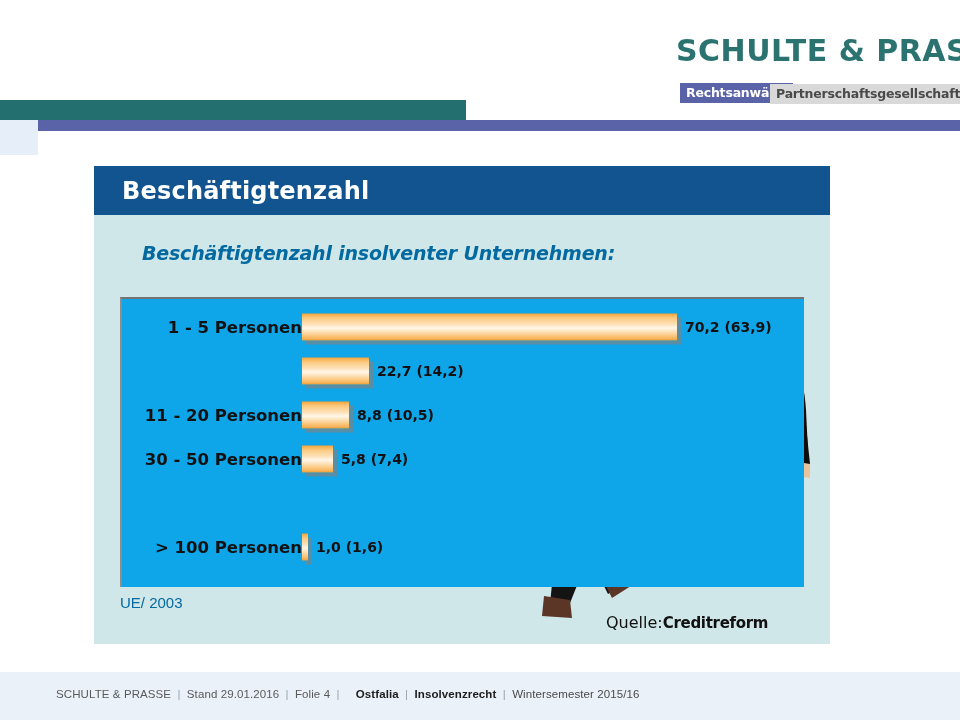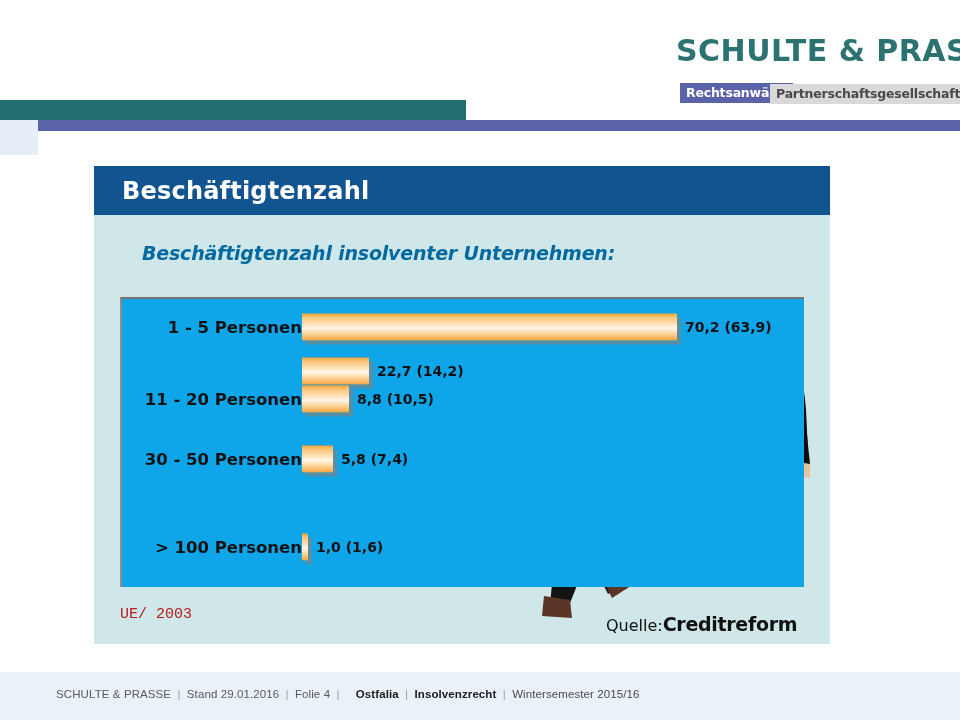--- a/index.html
+++ b/index.html
@@ -226,24 +226,24 @@
     font-weight: bold;
     font-size: 14px;
     color: #111111;
     white-space: nowrap;
   }
 
   
   #note-ue {
     position: absolute;
     left: 26px;
-    top: 440px;
-    font-family: Liberation Mono, monospace;
+    top: 428px;
+    font-family: Liberation Sans, sans-serif;
     font-size: 15px;
-    color: #b91c1c;
+    color: #0369a1;
     white-space: nowrap;
   }
   #note-prozent {
     position: absolute;
     left: 310px;
     top: 429px;
     font-family: "DejaVu Sans", sans-serif;
     font-size: 14.5px;
     color: #1c1c1c;
     line-height: 1.35;
@@ -254,21 +254,21 @@
     left: 512px;
     top: 447px;
     font-family: "DejaVu Sans", sans-serif;
     font-size: 16px;
     color: #111111;
     white-space: nowrap;
   }
   #note-quelle .src {
     font-family: "DejaVu Sans", sans-serif;
     font-weight: bold;
-    font-size: 19px;
+    font-size: 15px;
     letter-spacing: -0.3px;
   }
 
   
   .person { position: absolute; }
   #person-walking { left: 404px; top: 222px; width: 170px; height: 256px; }
   #person-standing { left: 600px; top: 140px; width: 150px; height: 290px; }
 </style>
 </head>
 <body>
@@ -361,21 +361,21 @@
       <span class="bar-value-label" style="left:563px">70,2 (63,9)</span>
     </div>
 
     <div class="bar-row" style="top:50px">
       <span class="bar-wrap" style="width:67px">
         <span class="bar-fill" style="display:block"></span>
       </span>
       <span class="bar-value-label" style="left:255px">22,7 (14,2)</span>
     </div>
 
-    <div class="bar-row" style="top:78px">
+    <div class="bar-row" style="top:94px">
       <span class="bar-cat-label">11 - 20 Personen</span>
       <span class="bar-wrap" style="width:47px">
         <span class="bar-fill" style="display:block"></span>
       </span>
       <span class="bar-value-label" style="left:235px">8,8 (10,5)</span>
     </div>
 
     <div class="bar-row" style="top:138px">
       <span class="bar-cat-label">30 - 50 Personen</span>
       <span class="bar-wrap" style="width:31px">

